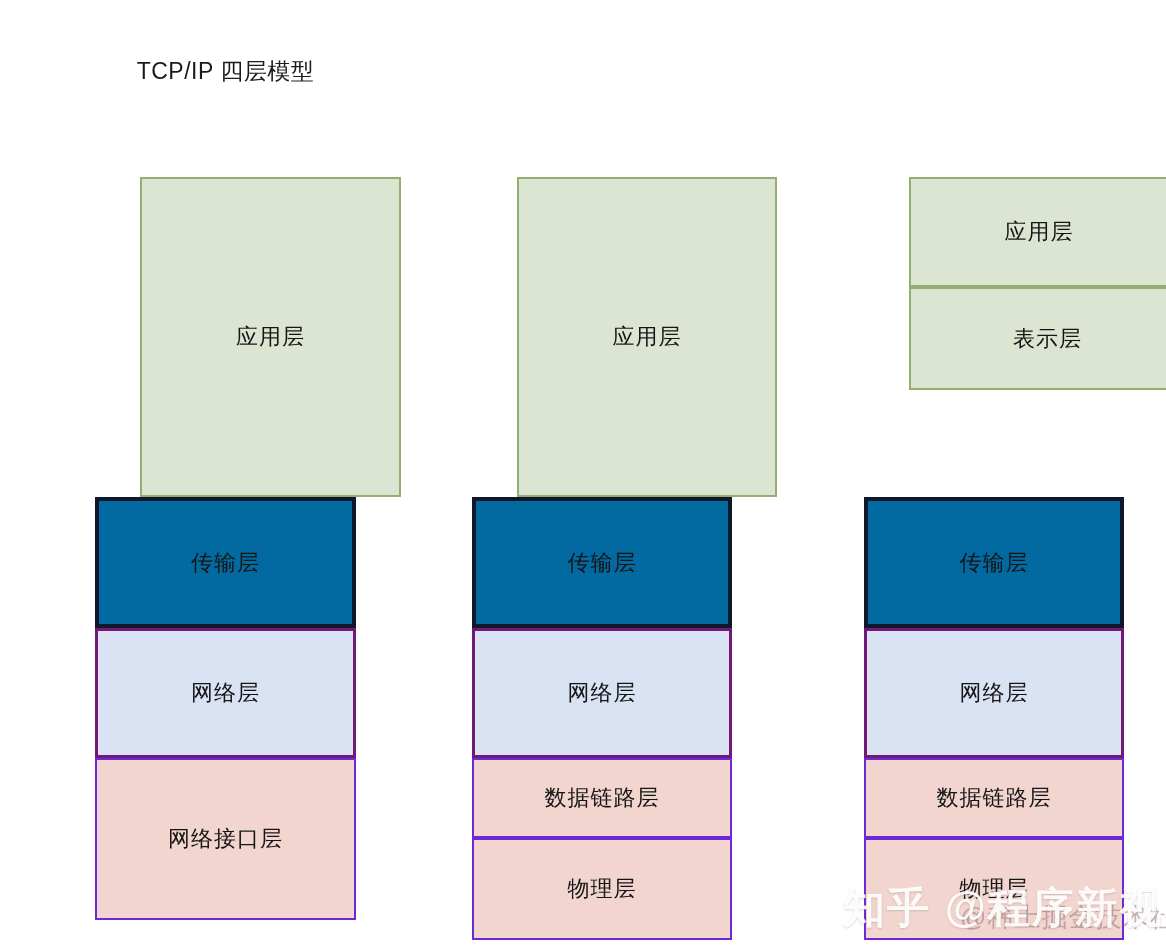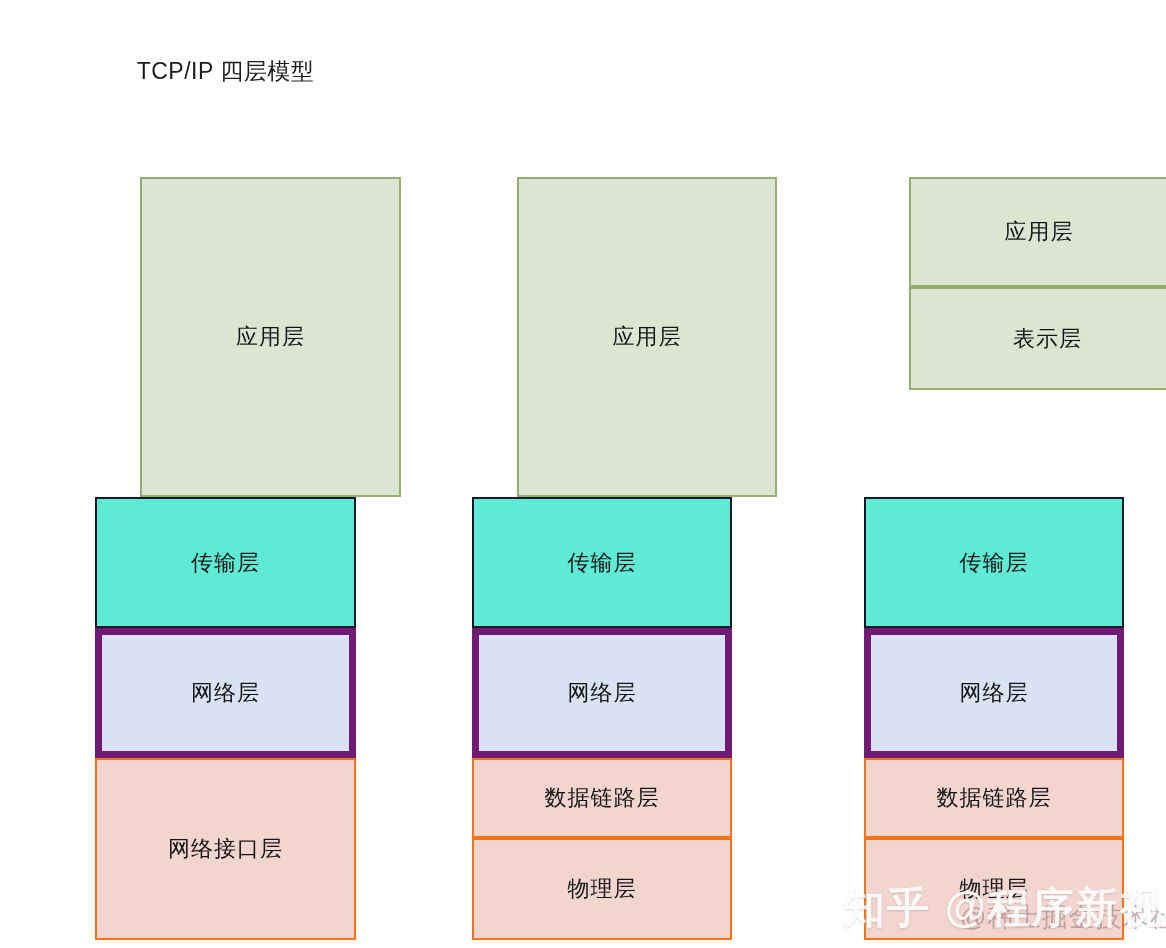--- a/index.html
+++ b/index.html
@@ -49,30 +49,30 @@
     letter-spacing: 1px;
   }
 
   
   .c-green {
     background: #dbe5d1;
     border: 2px solid #92ae71;
     margin-left: 45px;
   }
   .c-lime {
-    background: #5eead4;
-    border: 2px solid #0f172a;
+    background: #0369a1;
+    border: 4px solid #0f172a;
   }
   .c-blue {
     background: #dae3f4;
-    border: 7px solid #701a75;
+    border: 3px solid #701a75;
   }
   .c-pink {
     background: #f2d5cf;
-    border: 2px solid #f97316;
+    border: 2px solid #6d28d9;
   }
 
   .layer-label {
     pointer-events: none;
   }
 
   
   .watermark-main {
     position: absolute;
     font-size: 42px;
@@ -101,21 +101,21 @@
   <div class="stack" id="stack-0" style="left: 90px; width: 261px; top: 177px; height: 763px;">
       <div class="layer c-green" style="top: 0px; height: 320px; width: 261px;">
         <span class="layer-label">应用层</span>
       </div>
       <div class="layer c-lime" style="top: 320px; height: 131px; width: 261px;">
         <span class="layer-label">传输层</span>
       </div>
       <div class="layer c-blue" style="top: 451px; height: 130px; width: 261px;">
         <span class="layer-label">网络层</span>
       </div>
-      <div class="layer c-pink" style="top: 581px; height: 182px; width: 261px;">
+      <div class="layer c-pink" style="top: 581px; height: 162px; width: 261px;">
         <span class="layer-label">网络接口层</span>
       </div>
     </div>
 
   <div class="stack" id="stack-1" style="left: 467px; width: 260px; top: 177px; height: 763px;">
       <div class="layer c-green" style="top: 0px; height: 320px; width: 260px;">
         <span class="layer-label">应用层</span>
       </div>
       <div class="layer c-lime" style="top: 320px; height: 131px; width: 260px;">
         <span class="layer-label">传输层</span>

